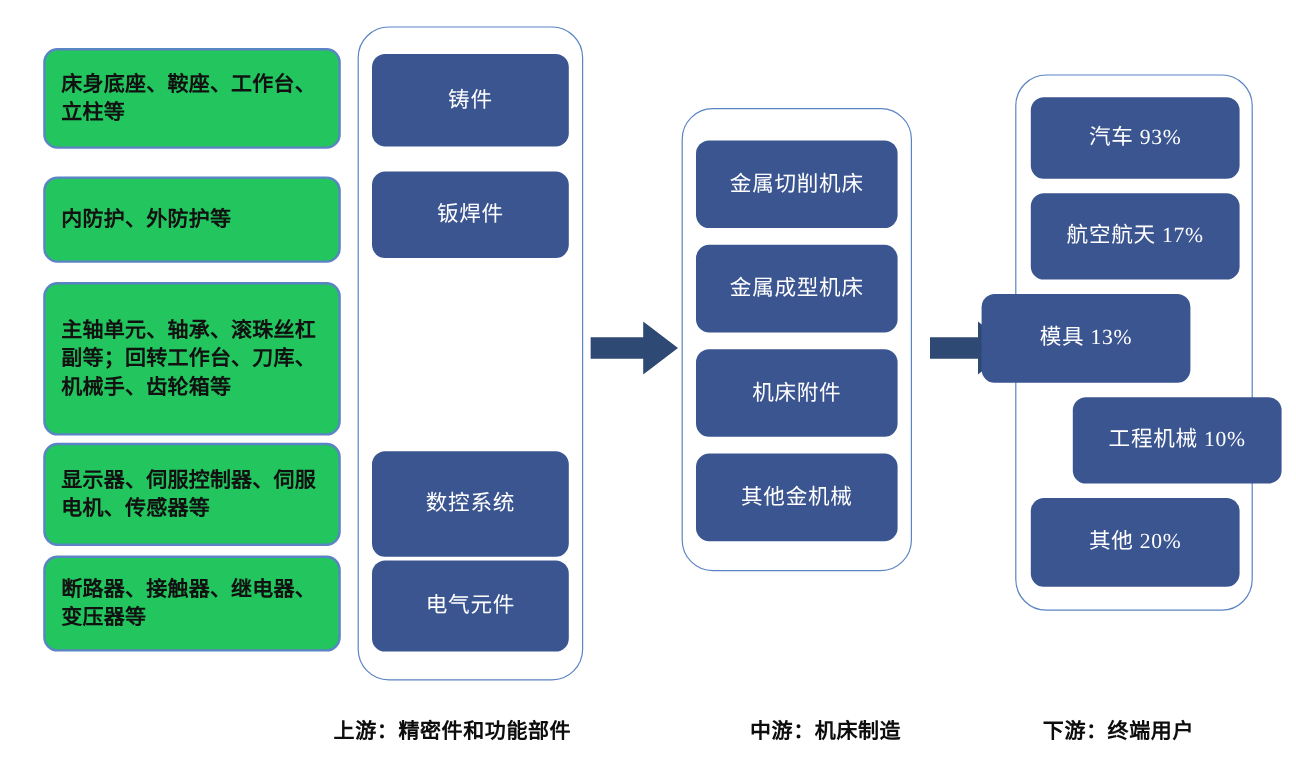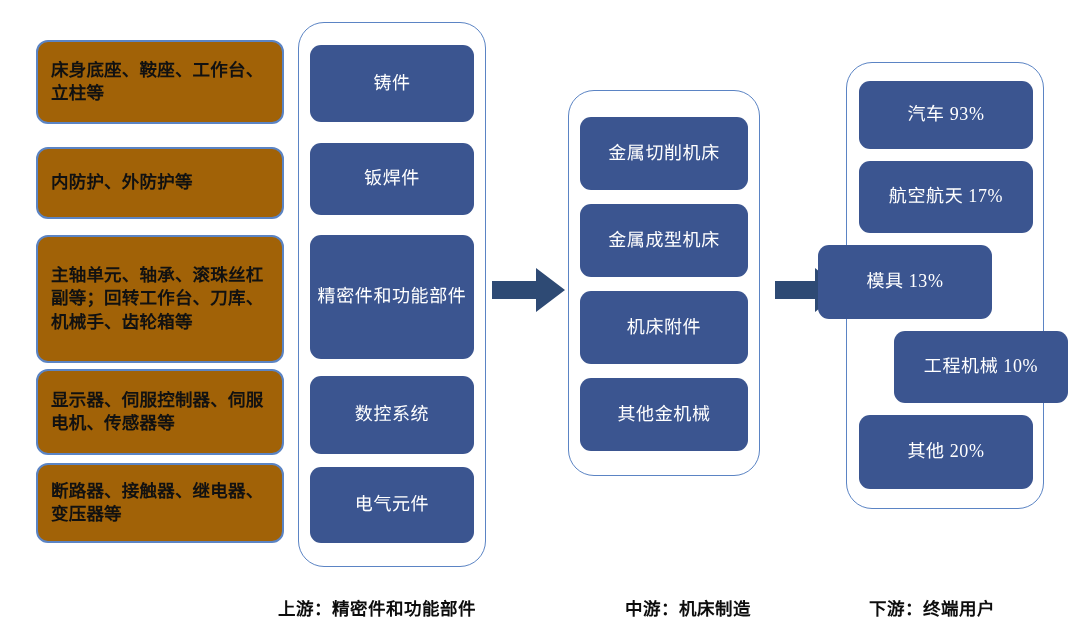--- a/index.html
+++ b/index.html
@@ -27,21 +27,21 @@
     box-sizing: border-box;
     display: flex;
     align-items: center;
     justify-content: flex-start;
   }
 
   
   .mat-box {
     border: 2.2px solid #5b84c4;
     border-radius: 12px;
-    background: #a16207;
+    background: #22c55e;
     padding: 4px 10px 4px 13px;
     align-items: center;
     justify-content: flex-start;
   }
   .mat-box .txt {
     font-size: 17.5px;
     line-height: 1.33;
     letter-spacing: 0.2px;
     color: #111111;
     font-weight: 600;
@@ -122,25 +122,22 @@
   <div class="col-shell" style="left:298px; top:22px; width:188px; height:545px;"></div>
 
   <div class="pill" style="left:310px; top:45px; width:164px; height:77px;">
     <span class="txt">铸件</span>
   </div>
 
   <div class="pill" style="left:310px; top:143px; width:164px; height:72px;">
     <span class="txt">钣焊件</span>
   </div>
 
-  <div class="pill" style="left:310px; top:235px; width:164px; height:124px;">
-    <span class="txt">精密件和功能部件</span>
-  </div>
 
-  <div class="pill" style="left:310px; top:376px; width:164px; height:78px;">
+  <div class="pill" style="left:310px; top:376px; width:164px; height:88px;">
     <span class="txt">数控系统</span>
   </div>
 
   <div class="pill" style="left:310px; top:467px; width:164px; height:76px;text-align:right;">
     <span class="txt">电气元件</span>
   </div>
 
   <svg class="arrow" style="left:492px; top:266px;" width="74" height="48" viewBox="0 0 74 48">
     <polygon points="0,15 44,15 44,2 73,24 44,46 44,33 0,33" fill="#2E4A74"></polygon>
   </svg>

